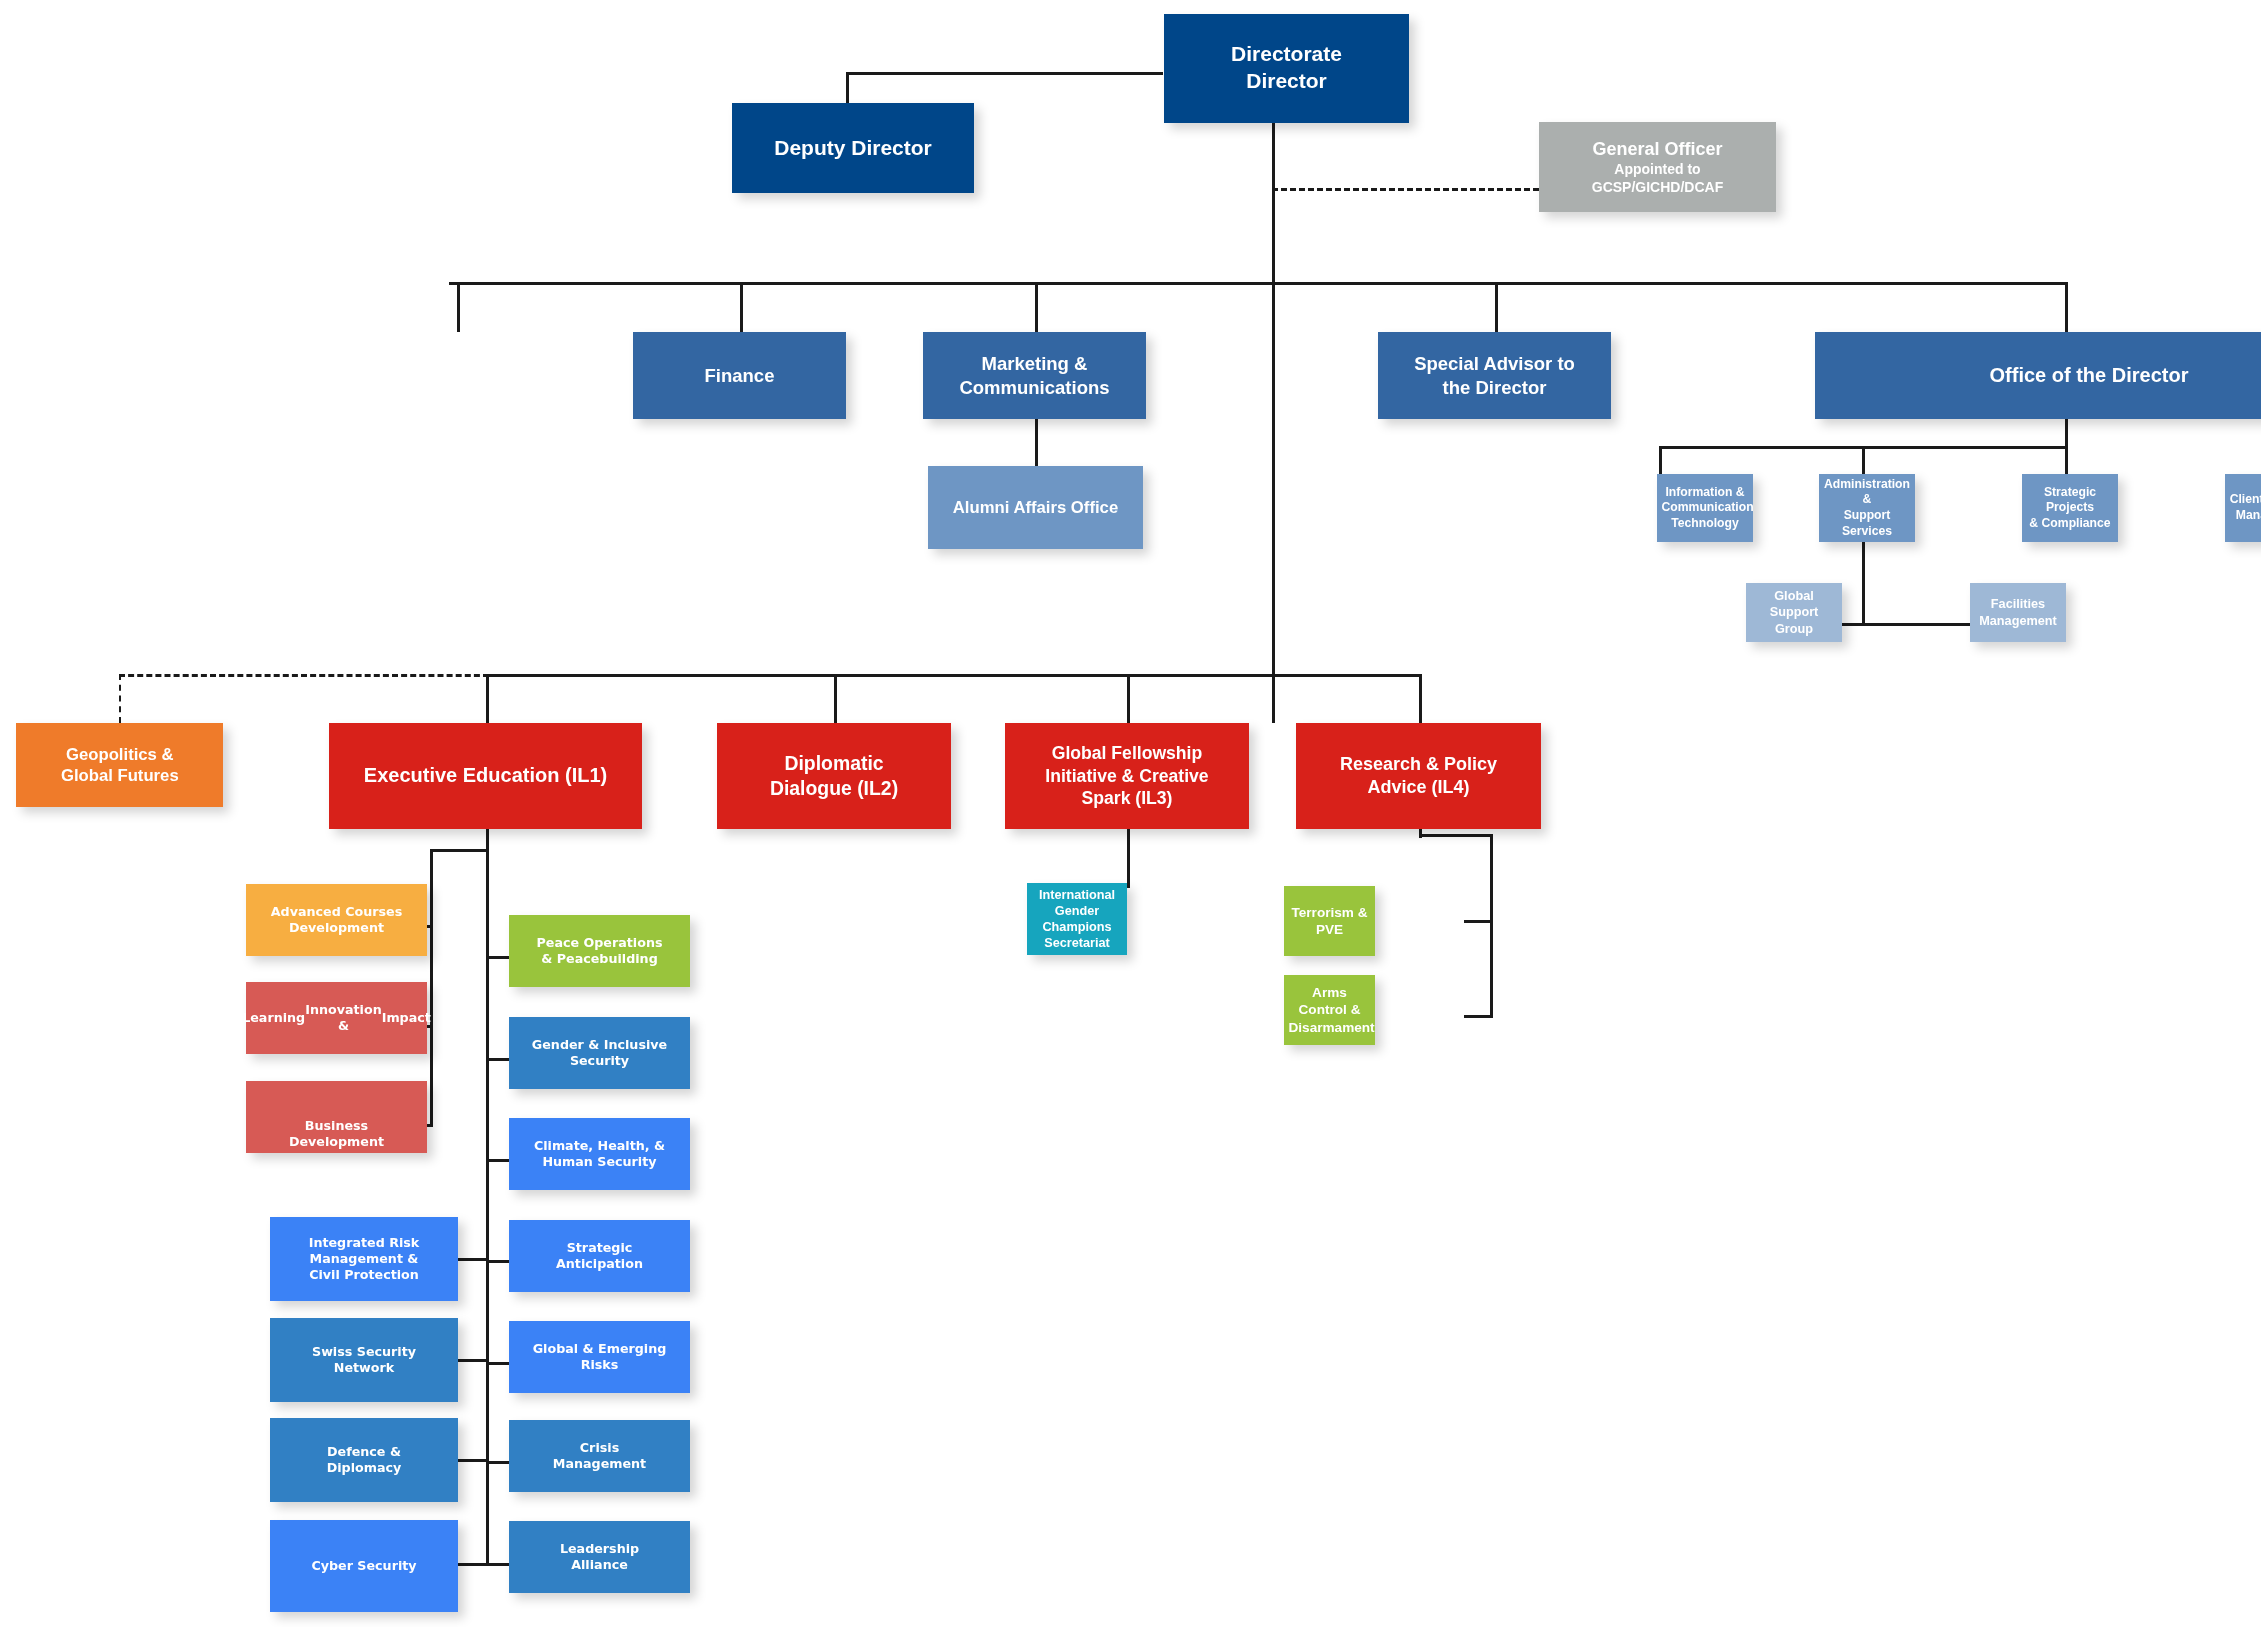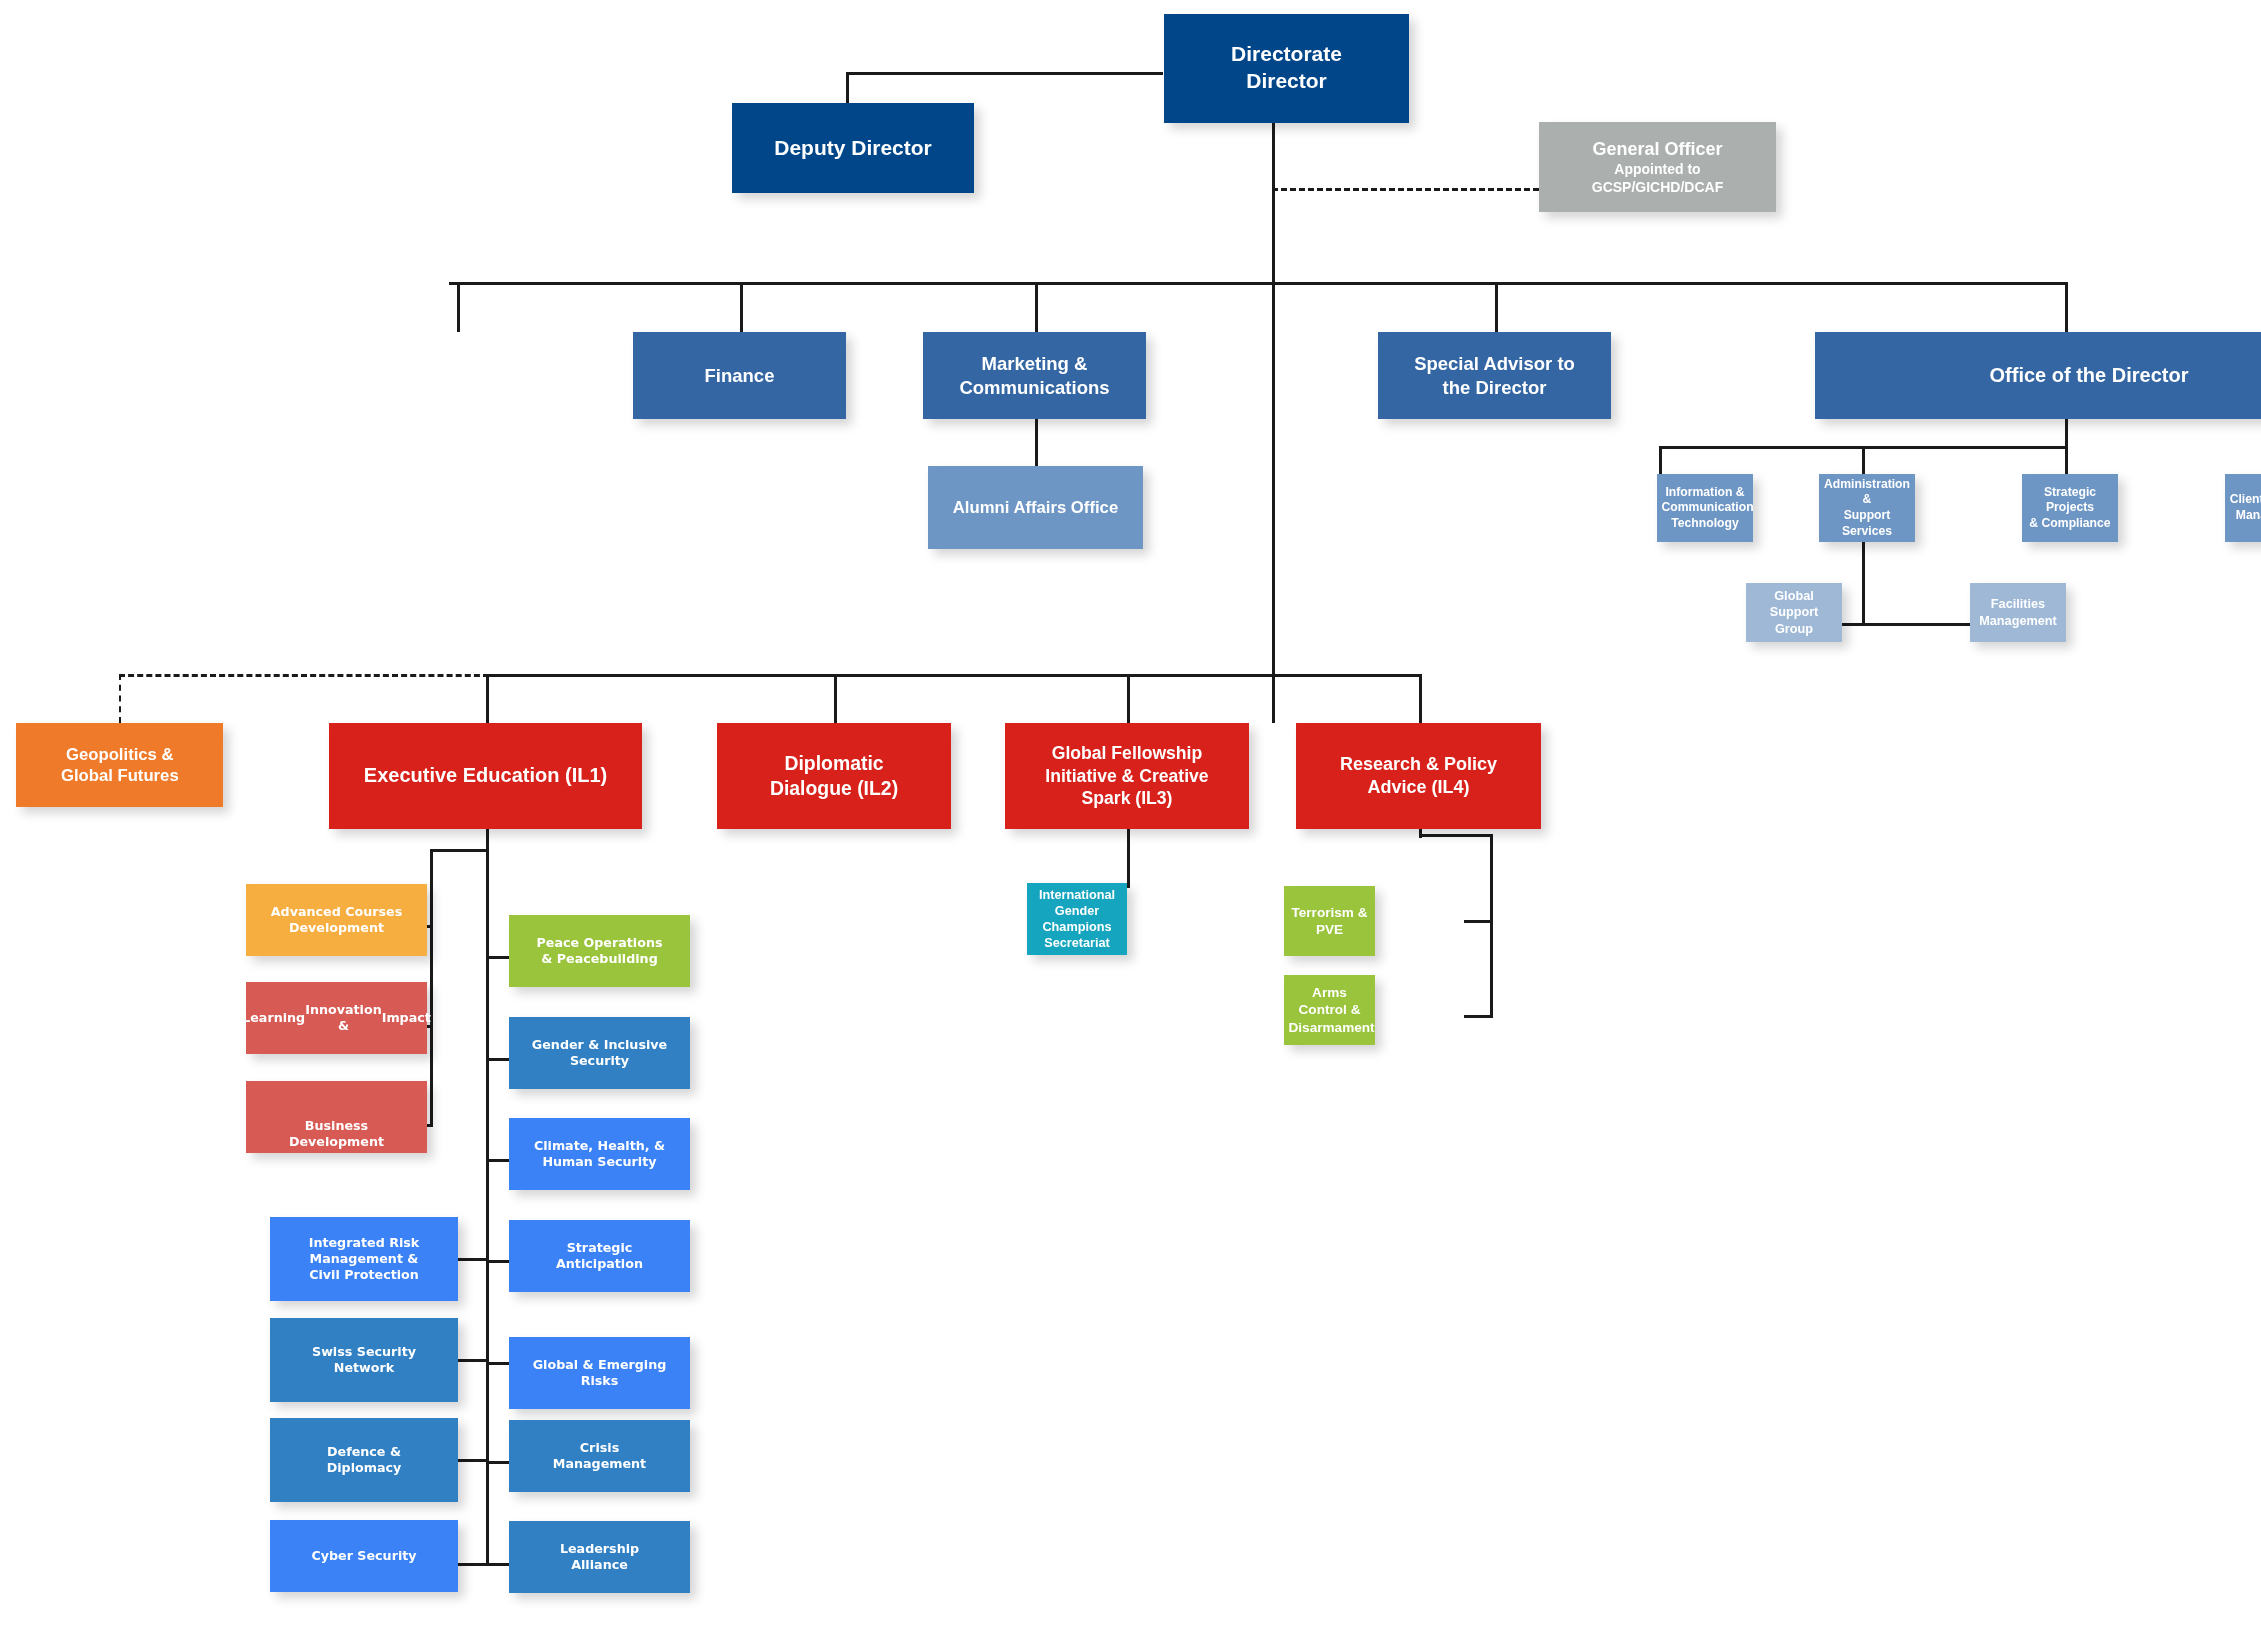--- a/index.html
+++ b/index.html
@@ -255,21 +255,21 @@
   <div class="node c-midblue f-round" style="left:270px;top:1318px;width:188px;height:84px;font-size:12.7px;flex-direction:column;">
     <span>Swiss Security</span>
     <span>Network</span>
   </div>
 
   <div class="node c-midblue f-round" style="left:270px;top:1418px;width:188px;height:84px;font-size:12.7px;flex-direction:column;">
     <span>Defence &amp;</span>
     <span>Diplomacy</span>
   </div>
 
-  <div class="node c-purple f-round" style="left:270px;top:1520px;width:188px;height:72px;font-size:12.7px;">
+  <div class="node c-purple f-round" style="left:270px;top:1520px;width:188px;height:92px;font-size:12.7px;">
     <span>Cyber Security</span>
   </div>
 
   <div class="node c-green f-round" style="left:509px;top:915px;width:181px;height:72px;font-size:12.7px;flex-direction:column;">
     <span>Peace Operations</span>
     <span>&amp; Peacebuilding</span>
   </div>
 
   <div class="node c-midblue f-round" style="left:509px;top:1017px;width:181px;height:72px;font-size:12.7px;flex-direction:column;">
     <span>Gender &amp; Inclusive</span>
@@ -279,21 +279,21 @@
   <div class="node c-purple f-round" style="left:509px;top:1118px;width:181px;height:72px;font-size:12.7px;flex-direction:column;">
     <span>Climate, Health, &amp;</span>
     <span>Human Security</span>
   </div>
 
   <div class="node c-purple f-round" style="left:509px;top:1220px;width:181px;height:72px;font-size:12.7px;flex-direction:column;">
     <span>Strategic</span>
     <span>Anticipation</span>
   </div>
 
-  <div class="node c-purple f-round" style="left:509px;top:1321px;width:181px;height:72px;font-size:12.7px;flex-direction:column;margin-top:16px;">
+  <div class="node c-purple f-round" style="left:509px;top:1321px;width:181px;height:72px;font-size:12.7px;flex-direction:column;">
     <span>Global &amp; Emerging</span>
     <span>Risks</span>
   </div>
 
   <div class="node c-midblue f-round" style="left:509px;top:1420px;width:181px;height:72px;font-size:12.7px;flex-direction:column;">
     <span>Crisis</span>
     <span>Management</span>
   </div>
 
   <div class="node c-midblue f-round" style="left:509px;top:1521px;width:181px;height:72px;font-size:12.7px;flex-direction:column;">

